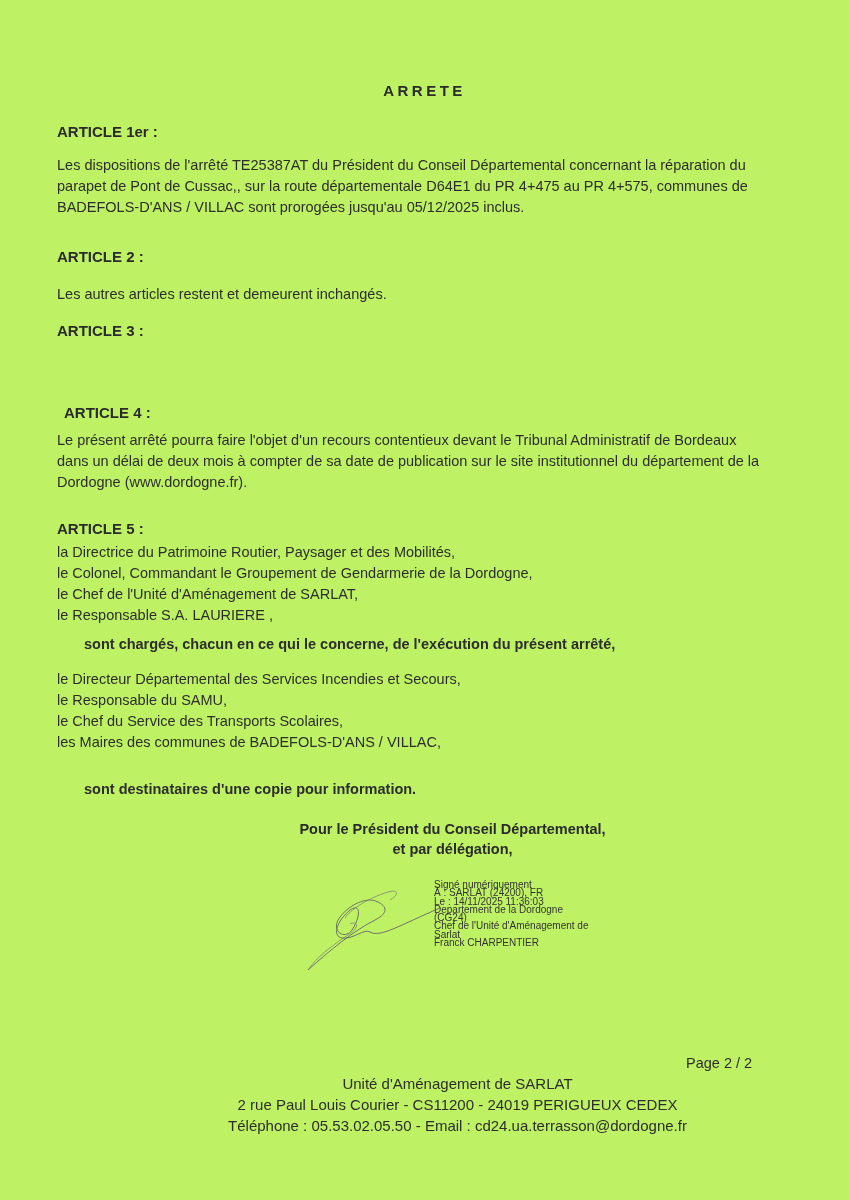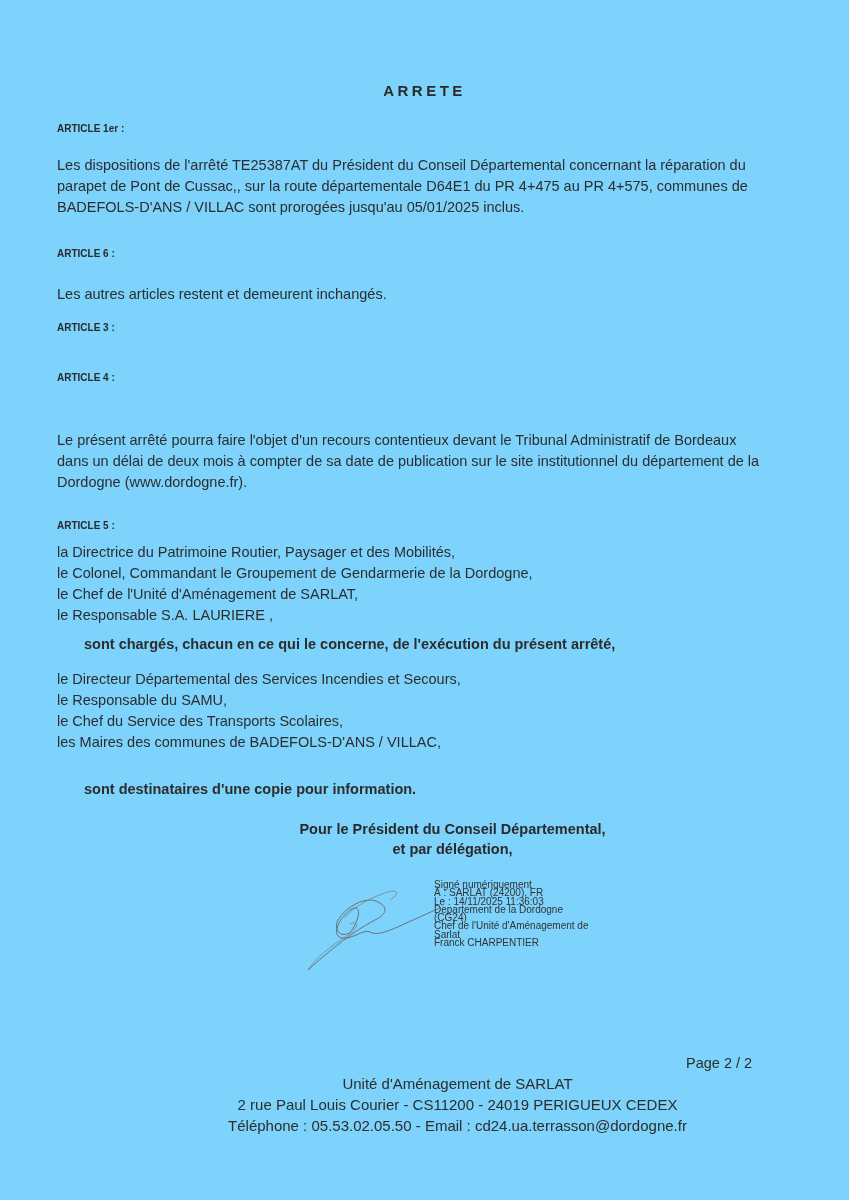--- a/index.html
+++ b/index.html
@@ -1,25 +1,25 @@
 <!DOCTYPE html>
 <html><head>
   <meta charset="utf-8">
   <style>
     html, body { margin: 0; padding: 0; background: #ffffff; }
     body {
       width: 849px; height: 1200px; position: relative; overflow: hidden;
       font-family: "Liberation Sans", sans-serif; color: #2a2a2a;
     }
-    .page { position: absolute; left: 0; top: 0; width: 849px; height: 1200px; background: #7dd3fc; text-decoration: underline; }
+    .page { position: absolute; left: 0; top: 0; width: 849px; height: 1200px; background: #bef264; text-decoration: underline; }
     .title {
       position: absolute; left: 0; width: 849px; top: 82px; text-align: center;
       font-weight: bold; font-size: 15px; letter-spacing: 3.5px; color: #2a2a2a;
     }
-    .heading { position: absolute; left: 57px; font-weight: bold; font-size: 10px; color: #2a2a2a; }
+    .heading { position: absolute; left: 57px; font-weight: bold; font-size: 15px; color: #2a2a2a; }
     .para { position: absolute; left: 57px; width: 740px; font-size: 14.5px; line-height: 21px; color: #2d2d2d; }
     .para div { white-space: nowrap; }
     .bold { font-weight: bold; margin-left: 27px; }
     .center-block { position: absolute; left: 0; width: 905px; text-align: center; font-weight: bold; font-size: 14.5px; line-height: 20px; color: #2a2a2a; }
     .sig-info { position: absolute; left: 434px; top: 881px; font-size: 10px; line-height: 8.3px; color: #333; }
     .sig-info div { white-space: nowrap; }
     .signature { position: absolute; left: 290px; top: 880px; width: 160px; height: 100px; }
     .page-num { position: absolute; left: 686px; top: 1055px; font-size: 14.5px; color: #2d2d2d; }
     .footer { position: absolute; left: 0; width: 849px; top: 1073px; text-align: center; font-size: 15px; line-height: 21px; color: #2d2d2d; }
     .footer div { white-space: nowrap; padding-left: 66px; }
@@ -28,31 +28,31 @@
 <body>
 
 <div class="page">
 
   <div class="title">ARRETE</div>
 
   <div class="heading" style="top:123px;">ARTICLE 1er :</div>
   <div class="para" style="top:155px;">
     <div>Les dispositions de l'arrêté TE25387AT du Président du Conseil Départemental concernant la réparation du</div>
     <div>parapet de Pont de Cussac,, sur la route départementale  D64E1 du PR 4+475 au PR 4+575, communes de</div>
-    <div>BADEFOLS-D'ANS / VILLAC sont prorogées jusqu'au 05/01/2025 inclus.</div>
+    <div>BADEFOLS-D'ANS / VILLAC sont prorogées jusqu'au 05/12/2025 inclus.</div>
   </div>
 
-  <div class="heading" style="top:248px;">ARTICLE 6 :</div>
+  <div class="heading" style="top:248px;">ARTICLE 2 :</div>
   <div class="para" style="top:284px;">
     <div>Les autres articles restent et demeurent inchangés.</div>
   </div>
 
   <div class="heading" style="top:322px;">ARTICLE 3 :</div>
 
-  <div class="heading" style="top:372px;">ARTICLE 4 :</div>
+  <div class="heading" style="top:404px;margin-left:7px;">ARTICLE 4 :</div>
   <div class="para" style="top:430px;">
     <div>Le présent arrêté pourra faire l'objet d'un recours contentieux devant le Tribunal Administratif de Bordeaux</div>
     <div>dans un délai de deux mois à compter de sa date de publication sur le site institutionnel du département de la</div>
     <div>Dordogne (www.dordogne.fr).</div>
   </div>
 
   <div class="heading" style="top:507px;margin-top:13px;">ARTICLE 5 :</div>
   <div class="para" style="top:542px;">
     <div>la Directrice du Patrimoine Routier, Paysager et des Mobilités,</div>
     <div>le Colonel, Commandant le Groupement de Gendarmerie de la Dordogne,</div>

